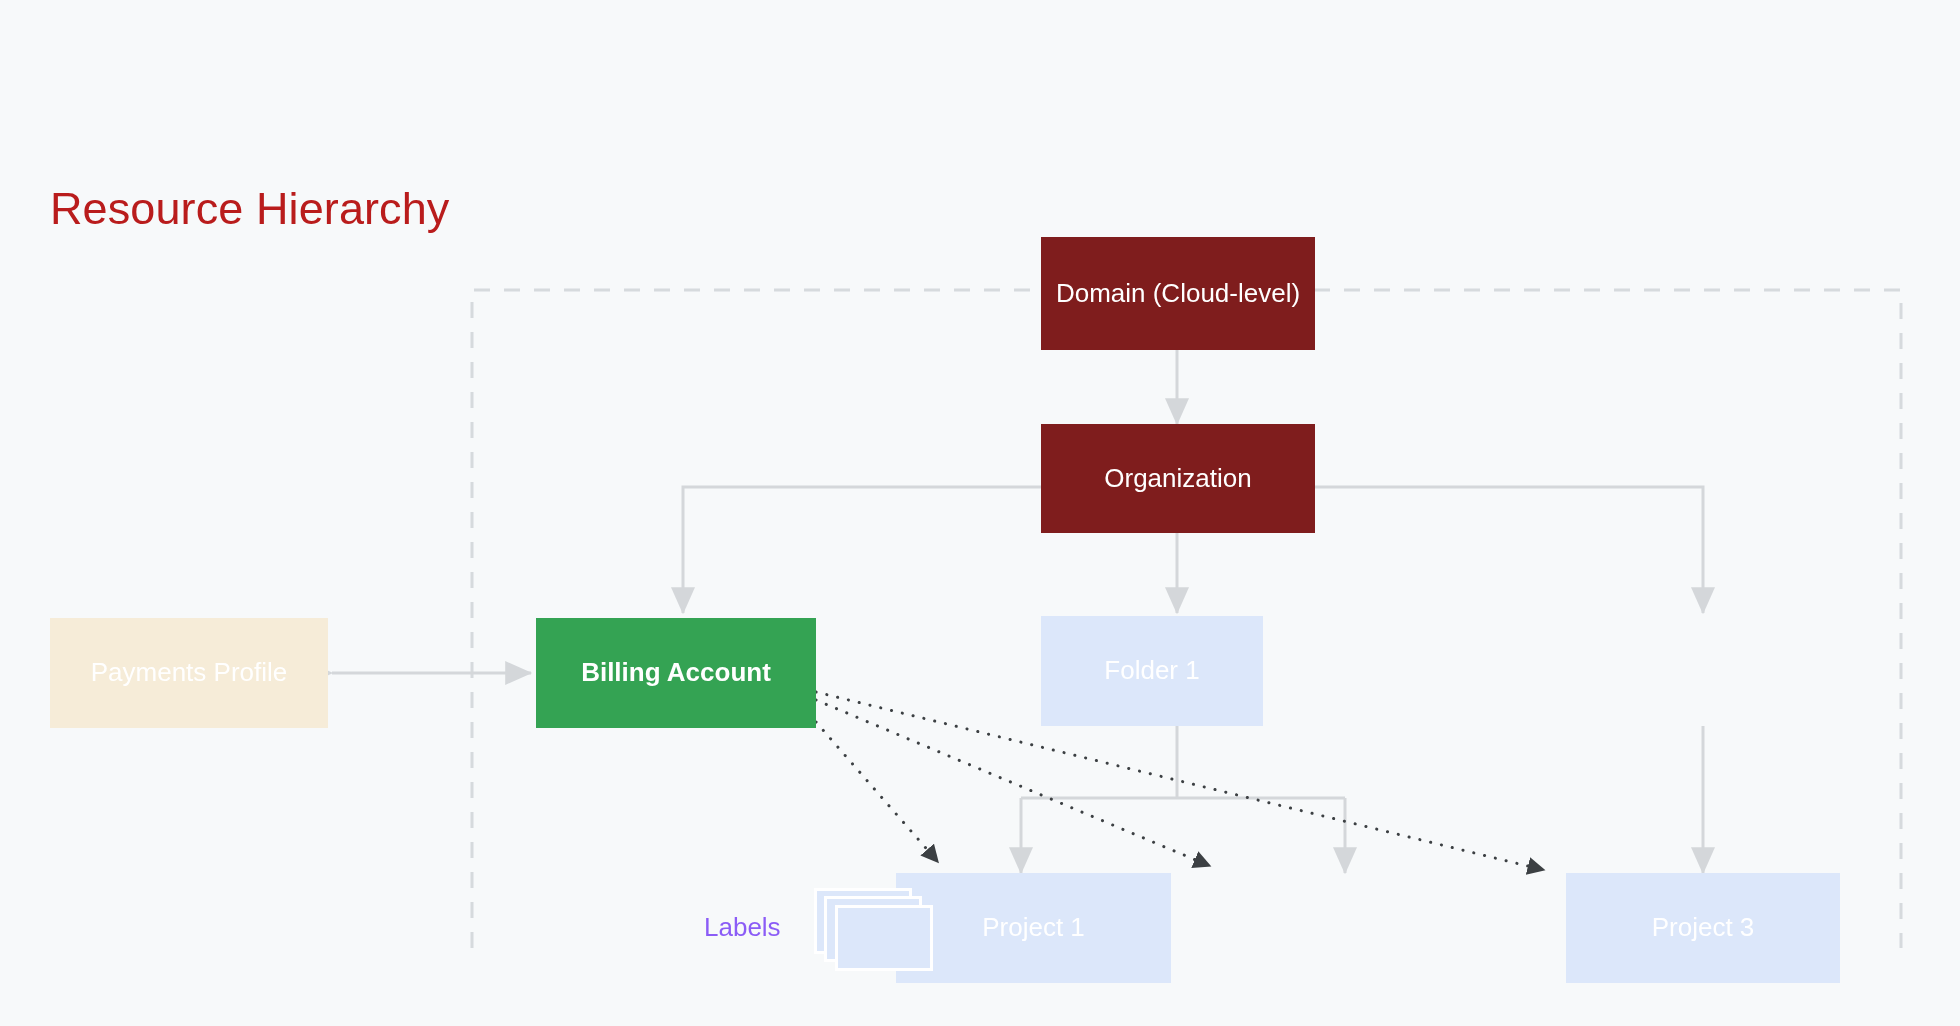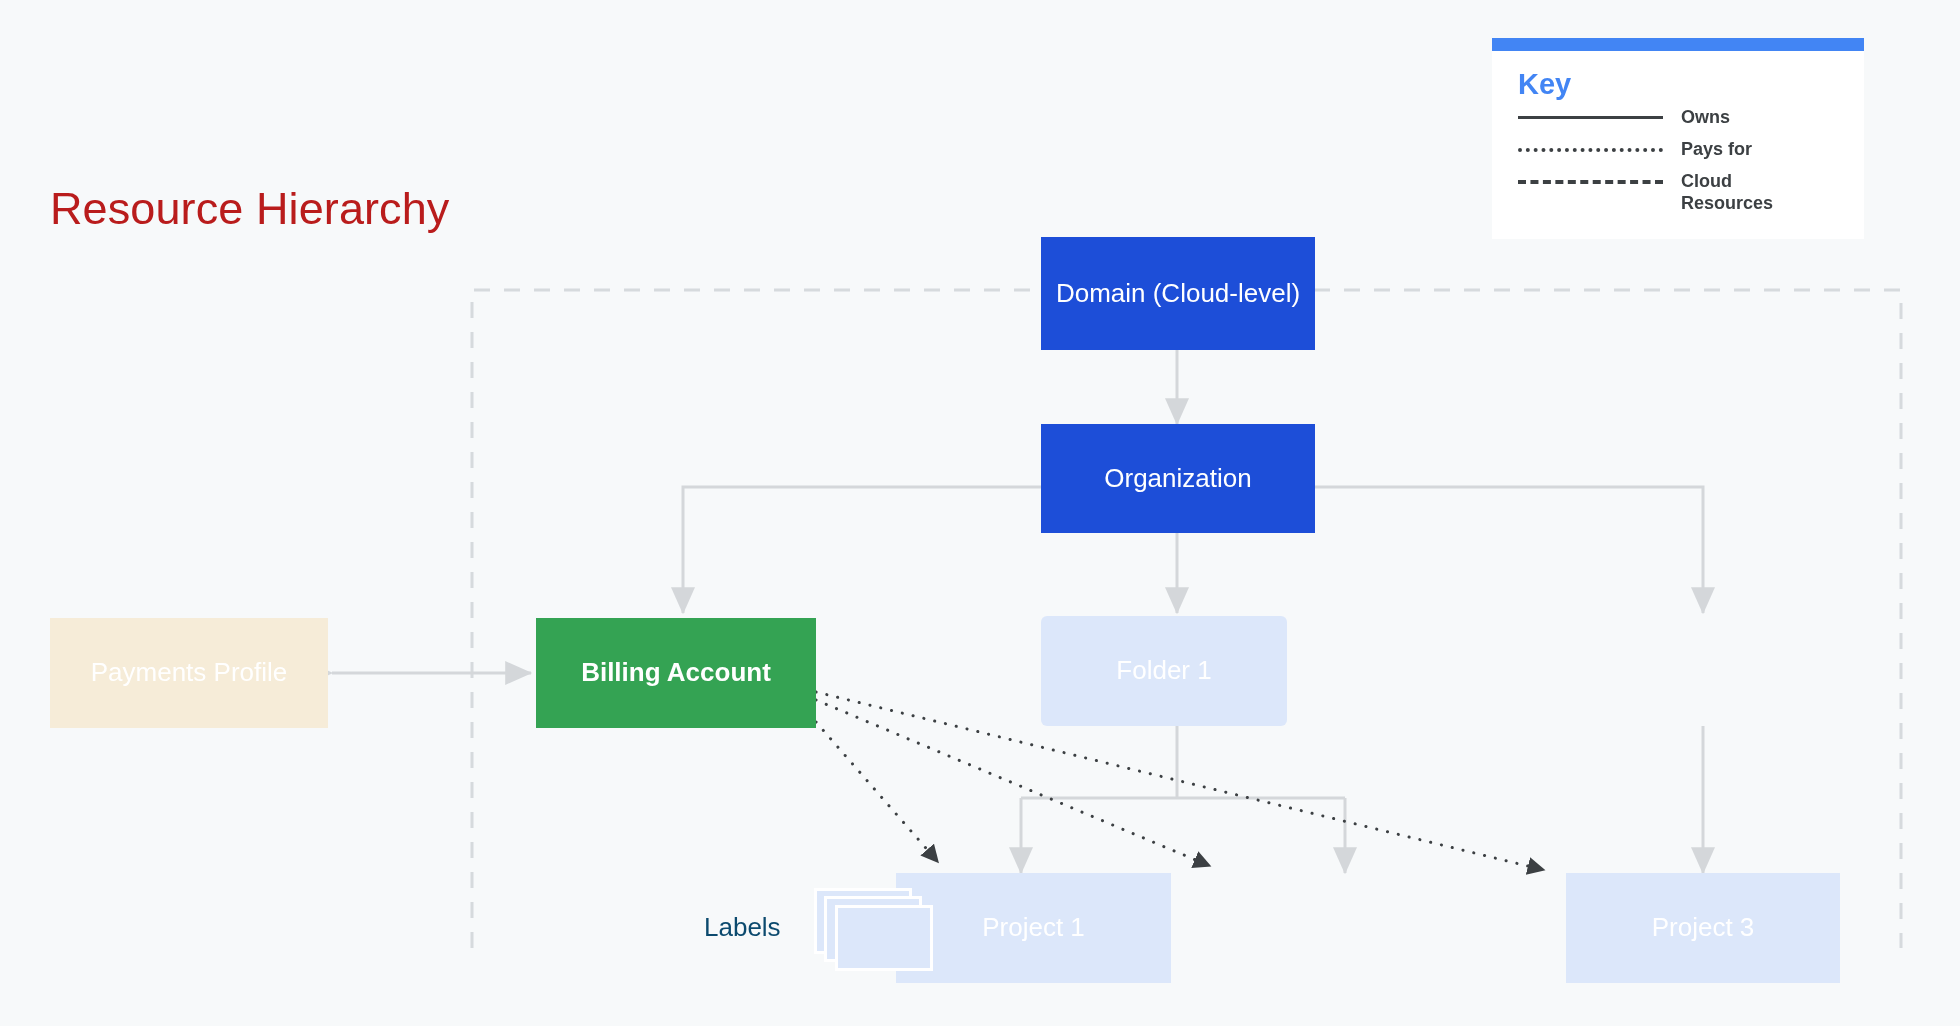--- a/index.html
+++ b/index.html
@@ -43,21 +43,21 @@
     left: 50px;
     top: 183px;
     font-size: 45px;
     color: #b91c1c;
     letter-spacing: 0.1px;
     white-space: nowrap;
   }
 
   
   .n-domain, .n-org {
-    background: #1d4ed8;
+    background: #7f1d1d;
     color: #ffffff;
     font-size: 26px;
   }
   .n-folder, .n-project {
     background: #dce7fa;
     color: #ffffff;
     font-size: 26px;
   }
   .n-billing {
     background: #34a353;
@@ -70,21 +70,21 @@
     color: #ffffff;
     font-size: 26px;
   }
 
   
   #labels-text {
     position: absolute;
     left: 704px;
     top: 912px;
     font-size: 26px;
-    color: #0c4a6e;
+    color: #8b5cf6;
     white-space: nowrap;
   }
   #labels-stack {
     position: absolute;
     left: 814px;
     top: 888px;
     width: 122px;
     height: 90px;
   }
   #labels-stack .card {
@@ -226,56 +226,35 @@
   </div>
 
   <div class="node n-org" style="left:1041px; top:424px; width:274px; height:109px;">
     <span class="node-label">Organization</span>
   </div>
 
   <div class="node n-billing" style="left:536px; top:618px; width:280px; height:110px;">
     <span class="node-label">Billing Account</span>
   </div>
 
-  <div class="node n-folder" style="left:1041px; top:616px; width:246px; height:110px;border-radius:6px;">
+  <div class="node n-folder" style="left:1041px; top:616px; width:222px; height:110px;">
     <span class="node-label">Folder 1</span>
   </div>
 
 
   <div class="node n-project" style="left:896px; top:873px; width:275px; height:110px;">
     <span class="node-label">Project 1</span>
   </div>
 
 
   <div class="node n-project" style="left:1566px; top:873px; width:274px; height:110px;">
     <span class="node-label">Project 3</span>
   </div>
 
   <div id="labels-text">Labels</div>
   <div id="labels-stack">
     <div class="card c1"></div>
     <div class="card c2"></div>
     <div class="card c3"></div>
   </div>
 
-  <div id="key">
-    <div id="key-bar"></div>
-    <div id="key-body">
-      <div id="key-title">Key</div>
-
-      <div class="key-row">
-        <div class="key-sample solid"></div>
-        <div class="key-text">Owns</div>
-      </div>
-
-      <div class="key-row">
-        <div class="key-sample dotted"></div>
-        <div class="key-text">Pays for</div>
-      </div>
-
-      <div class="key-row">
-        <div class="key-sample dashed"></div>
-        <div class="key-text">Cloud Resources</div>
-      </div>
-    </div>
-  </div>
 
 </div>
 
 </body></html>

